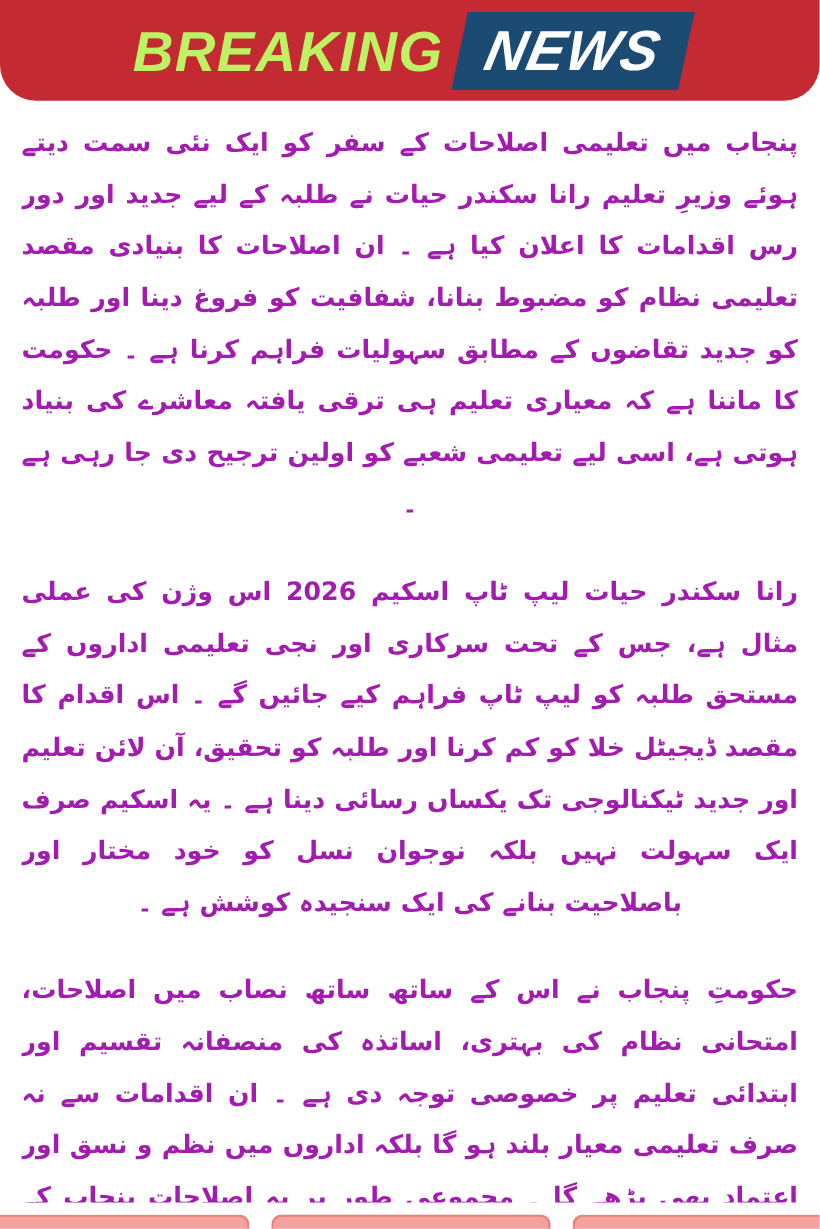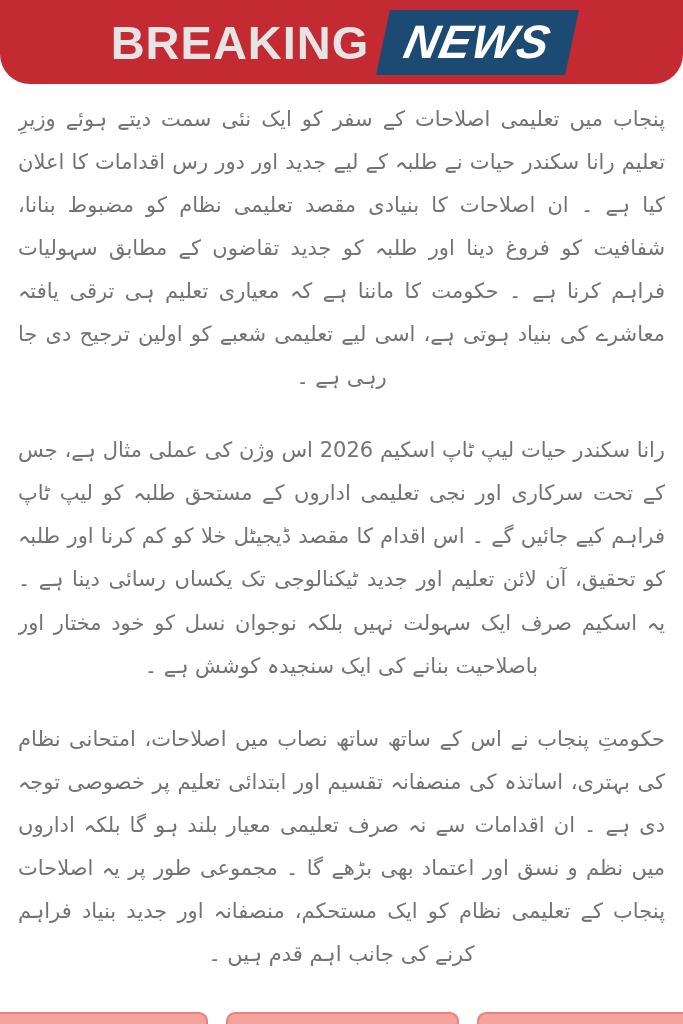--- a/index.html
+++ b/index.html
@@ -21,22 +21,23 @@
     top: 0; left: 0; right: 0;
     height: 84px;
     background: #c42a31;
     border-radius: 0 0 30px 30px;
     display: flex;
     align-items: center;
     justify-content: center;
     gap: 14px;
   }
   .breaking-label {
-    color: #e5e5e5;
+    color: #bef264;
     font-family: "Liberation Sans", sans-serif;
+    font-style: italic;
     font-weight: 900;
     font-size: 47px;
     letter-spacing: 1px;
     white-space: nowrap;
     line-height: 1;
   }
   .news-box {
     background: #1b4a73;
     transform: skewX(-12deg);
     padding: 8px 22px 10px 22px;
@@ -59,23 +60,23 @@
     position: absolute;
     top: 98px;
     left: 18px;
     right: 18px;
     bottom: 22px;
     direction: rtl;
     overflow: hidden;
   }
   .article p {
     margin: 0 0 30px 0;
-    color: #737373;
+    color: #a21caf;
     font-family: "DejaVu Sans", sans-serif;
-    font-weight: normal;
+    font-weight: bold;
     font-size: 21px;
     line-height: 2.05;
     text-align: justify;
     text-align-last: center;
   }
 
   
   .footer-bars {
     position: absolute;
     bottom: 0; left: 0; right: 0;

